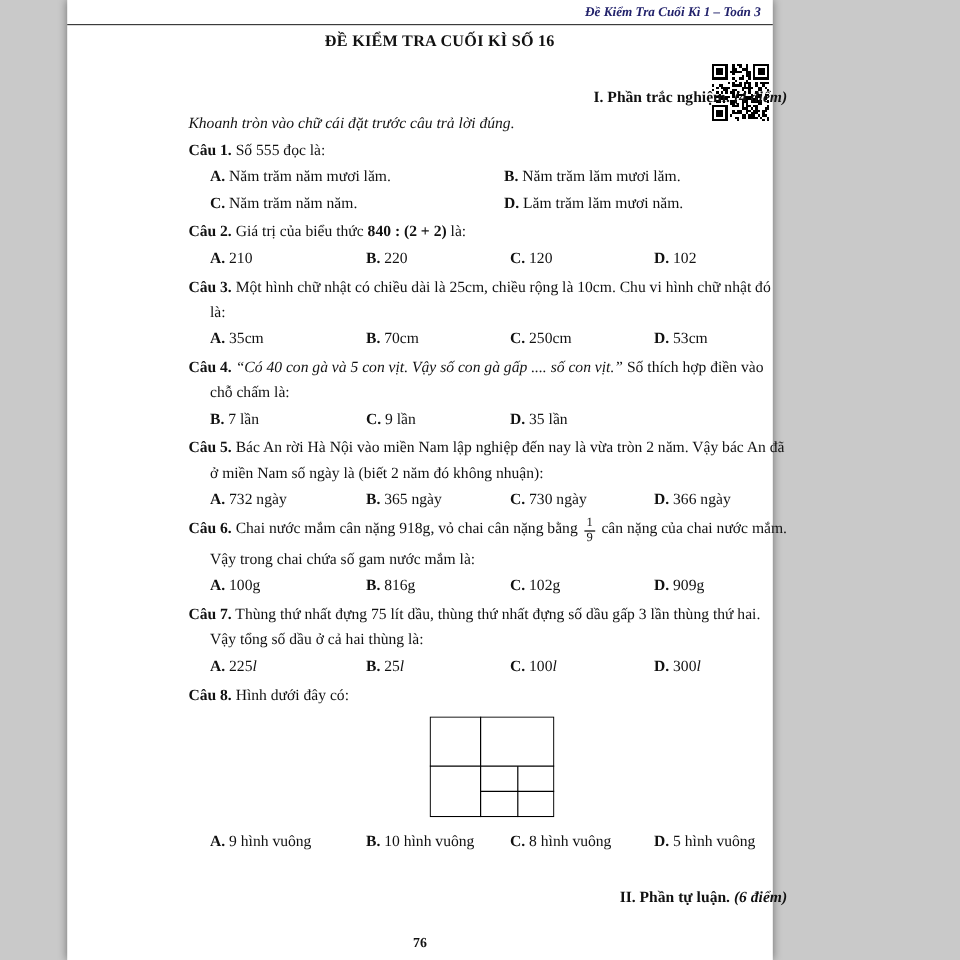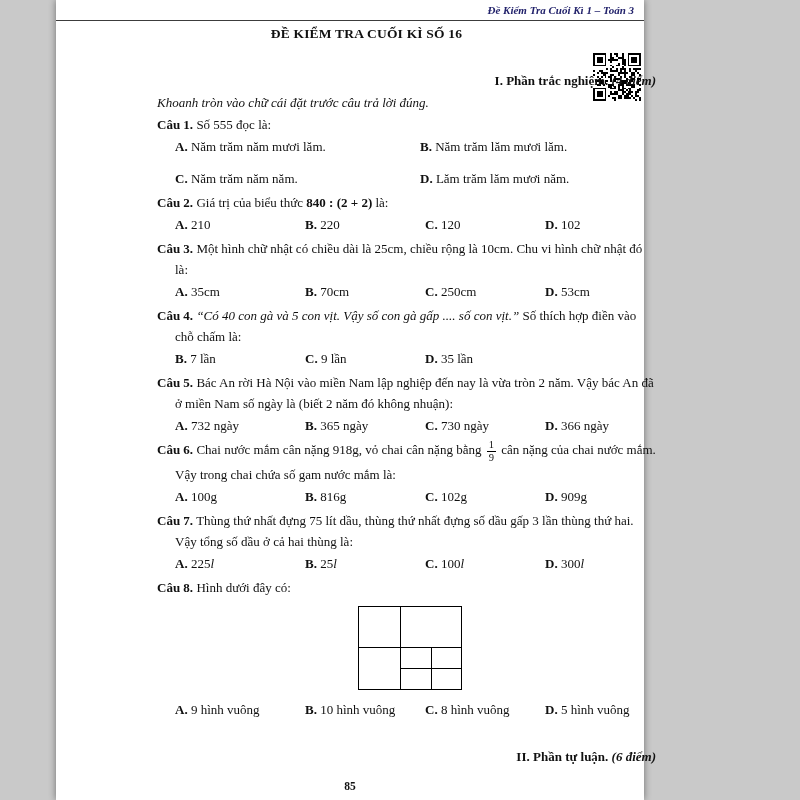--- a/index.html
+++ b/index.html
@@ -13,21 +13,21 @@
   .content { position:absolute; top:70px; left:92px; width:508px; font-size:13px; line-height:21px; }
   .sec-heading { font-weight:bold; font-size:13px; margin-bottom:1px;text-align:right; }
   .pts { font-style:italic; }
   .instruction { font-style:italic; padding-left:9px; margin-bottom:1px; }
   .question { padding-left:27px; text-indent:-18px; margin-top:1px; }
   .q-label { font-weight:bold; }
   .q-bold { font-weight:bold; }
   .q-italic { font-style:italic; }
   .options { display:grid; padding-left:27px; margin:1px 0 3px; text-indent:0; }
   .cols4 { grid-template-columns:130px 120px 120px auto; }
-  .cols2 { grid-template-columns:245px auto; row-gap:11px; }
+  .cols2 { grid-template-columns:245px auto; row-gap:1px; }
   .opt-letter { font-weight:bold; }
   .unit { font-style:italic; }
   .frac { display:inline-block; vertical-align:-7px; text-align:center; font-size:10.5px; line-height:1.15; margin:0 2px; text-indent:0; }
   .frac-num { display:block; border-bottom:1px solid #000; padding:0 2px; }
   .frac-den { display:block; }
   .figure { margin:8px 0 9px 210px; width:104px; height:84px; }
   .sec2 { margin-top:26px; }
   .page-number { position:absolute; bottom:8px; left:0; width:100%; text-align:center; font-size:11.5px; font-weight:bold; }
 </style>
 </head>
@@ -371,14 +371,14 @@
     </div>
 
     <div class="sec-heading sec2">
       <span>II.</span>
       <span>Phần tự luận.</span>
       <span class="pts">(6 điểm)</span>
     </div>
 
   </div>
 
-  <div class="page-number">85</div>
+  <div class="page-number">76</div>
 </div>
 
 </body></html>

